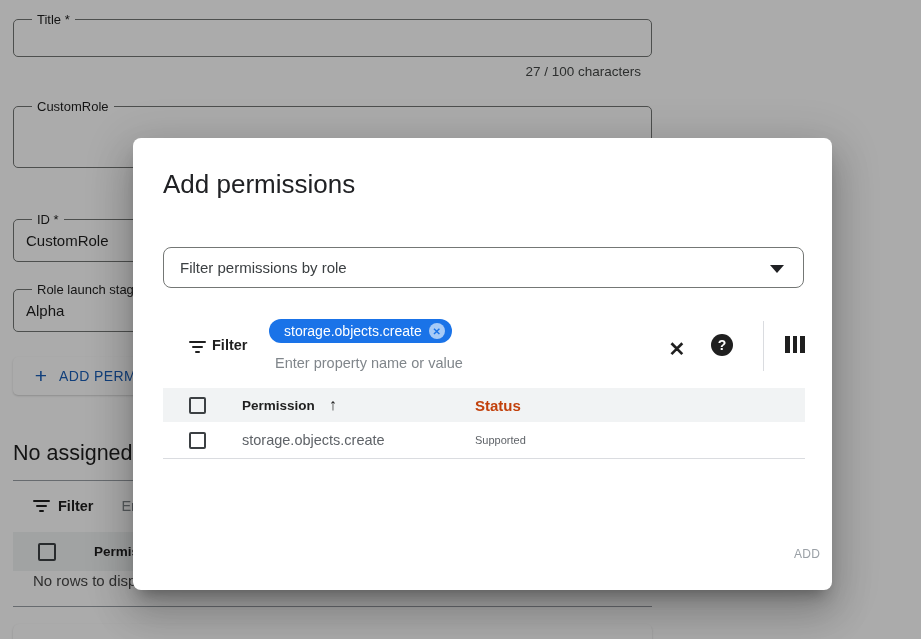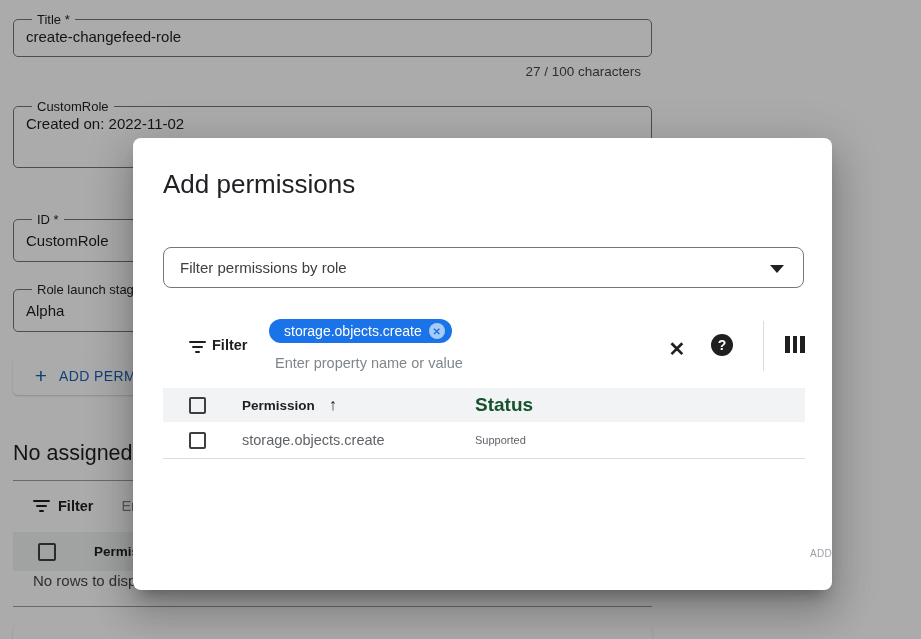--- a/index.html
+++ b/index.html
@@ -67,46 +67,44 @@
   .help-circle { left:548px; top:26px; width:22px; height:22px; border-radius:50%; background:#1f1f1f; color:#fff; font-size:14px; font-weight:700; }
   .vdiv { position:absolute; left:600px; top:13px; width:1px; height:50px; background:#dadce0; }
   .cols-icon { left:620px; top:28px; width:24px; height:17px; display:flex; gap:3px; }
   .cols-icon i { display:block; width:4.5px; height:17px; background:#1f1f1f; }
 
   .m-table { position:absolute; left:30px; top:250px; width:642px; }
   .m-thead { height:34px; background:#f1f3f4; display:flex; align-items:center; }
   .m-thead .checkbox, .m-trow .checkbox { margin-left:26px; width:17px; height:17px; }
   .m-thead .th-perm { font-size:13.5px; font-weight:700; color:#1f1f1f; margin-left:36px; }
   .sort-arrow { font-size:16px; font-weight:700; color:#1f1f1f; margin-left:14px; }
-  .m-thead .th-status { font-size:19px; font-weight:700; color:#14532d; position:absolute; left:312px; }
+  .m-thead .th-status { font-size:15px; font-weight:700; color:#c2410c; position:absolute; left:312px; }
   .m-trow { height:37px; display:flex; align-items:center; border-bottom:1px solid #dadce0; position:relative; }
   .m-trow .td-perm { font-size:14.5px; color:#5f6368; margin-left:36px; }
   .m-trow .td-status { font-size:11px; color:#5f6368; position:absolute; left:312px; }
 
   .m-actions { position:absolute; left:0; top:395px; width:100%; height:40px; }
   .btn-cancel { position:absolute; left:515px; top:2px; width:94px; height:37px; background:#fff; border:none; border-radius:6px;
     box-shadow:0 1px 3px rgba(0,0,0,0.3), 0 0 1px rgba(0,0,0,0.25); font-family:"Liberation Sans", sans-serif;
     font-size:14.5px; font-weight:500; letter-spacing:0.3px; color:#1f1f1f; cursor:pointer; }
-  .btn-add { position:absolute; left:658px; top:2px; width:60px; height:37px; background:transparent; border:none; font-family:"Liberation Sans", sans-serif;
-    font-size:10px; font-weight:500; letter-spacing:0.3px; color:#9aa0a6; cursor:default; }
+  .btn-add { position:absolute; left:644px; top:2px; width:60px; height:37px; background:transparent; border:none; font-family:"Liberation Sans", sans-serif;
+    font-size:12px; font-weight:500; letter-spacing:0.3px; color:#9aa0a6; cursor:default; }
 </style>
 </head>
 <body>
 
 <div class="page">
 
   <fieldset class="field" style="top:12px; height:45px;">
     <legend>Title *</legend>
-    <div class="field-value">create-changefeed-role</div>
   </fieldset>
   <div class="char-counter">27 / 100 characters</div>
 
   <fieldset class="field" style="top:99px; height:69px;">
     <legend>CustomRole</legend>
-    <div class="field-value">Created on: 2022-11-02</div>
   </fieldset>
 
   <fieldset class="field" style="top:212px; height:50px;">
     <legend>ID *</legend>
     <div class="field-value" style="margin-top:6px;">CustomRole</div>
   </fieldset>
 
   <fieldset class="field" style="top:282px; height:50px;">
     <legend>Role launch stage</legend>
     <div class="field-value" style="margin-top:6px;">Alpha</div>

